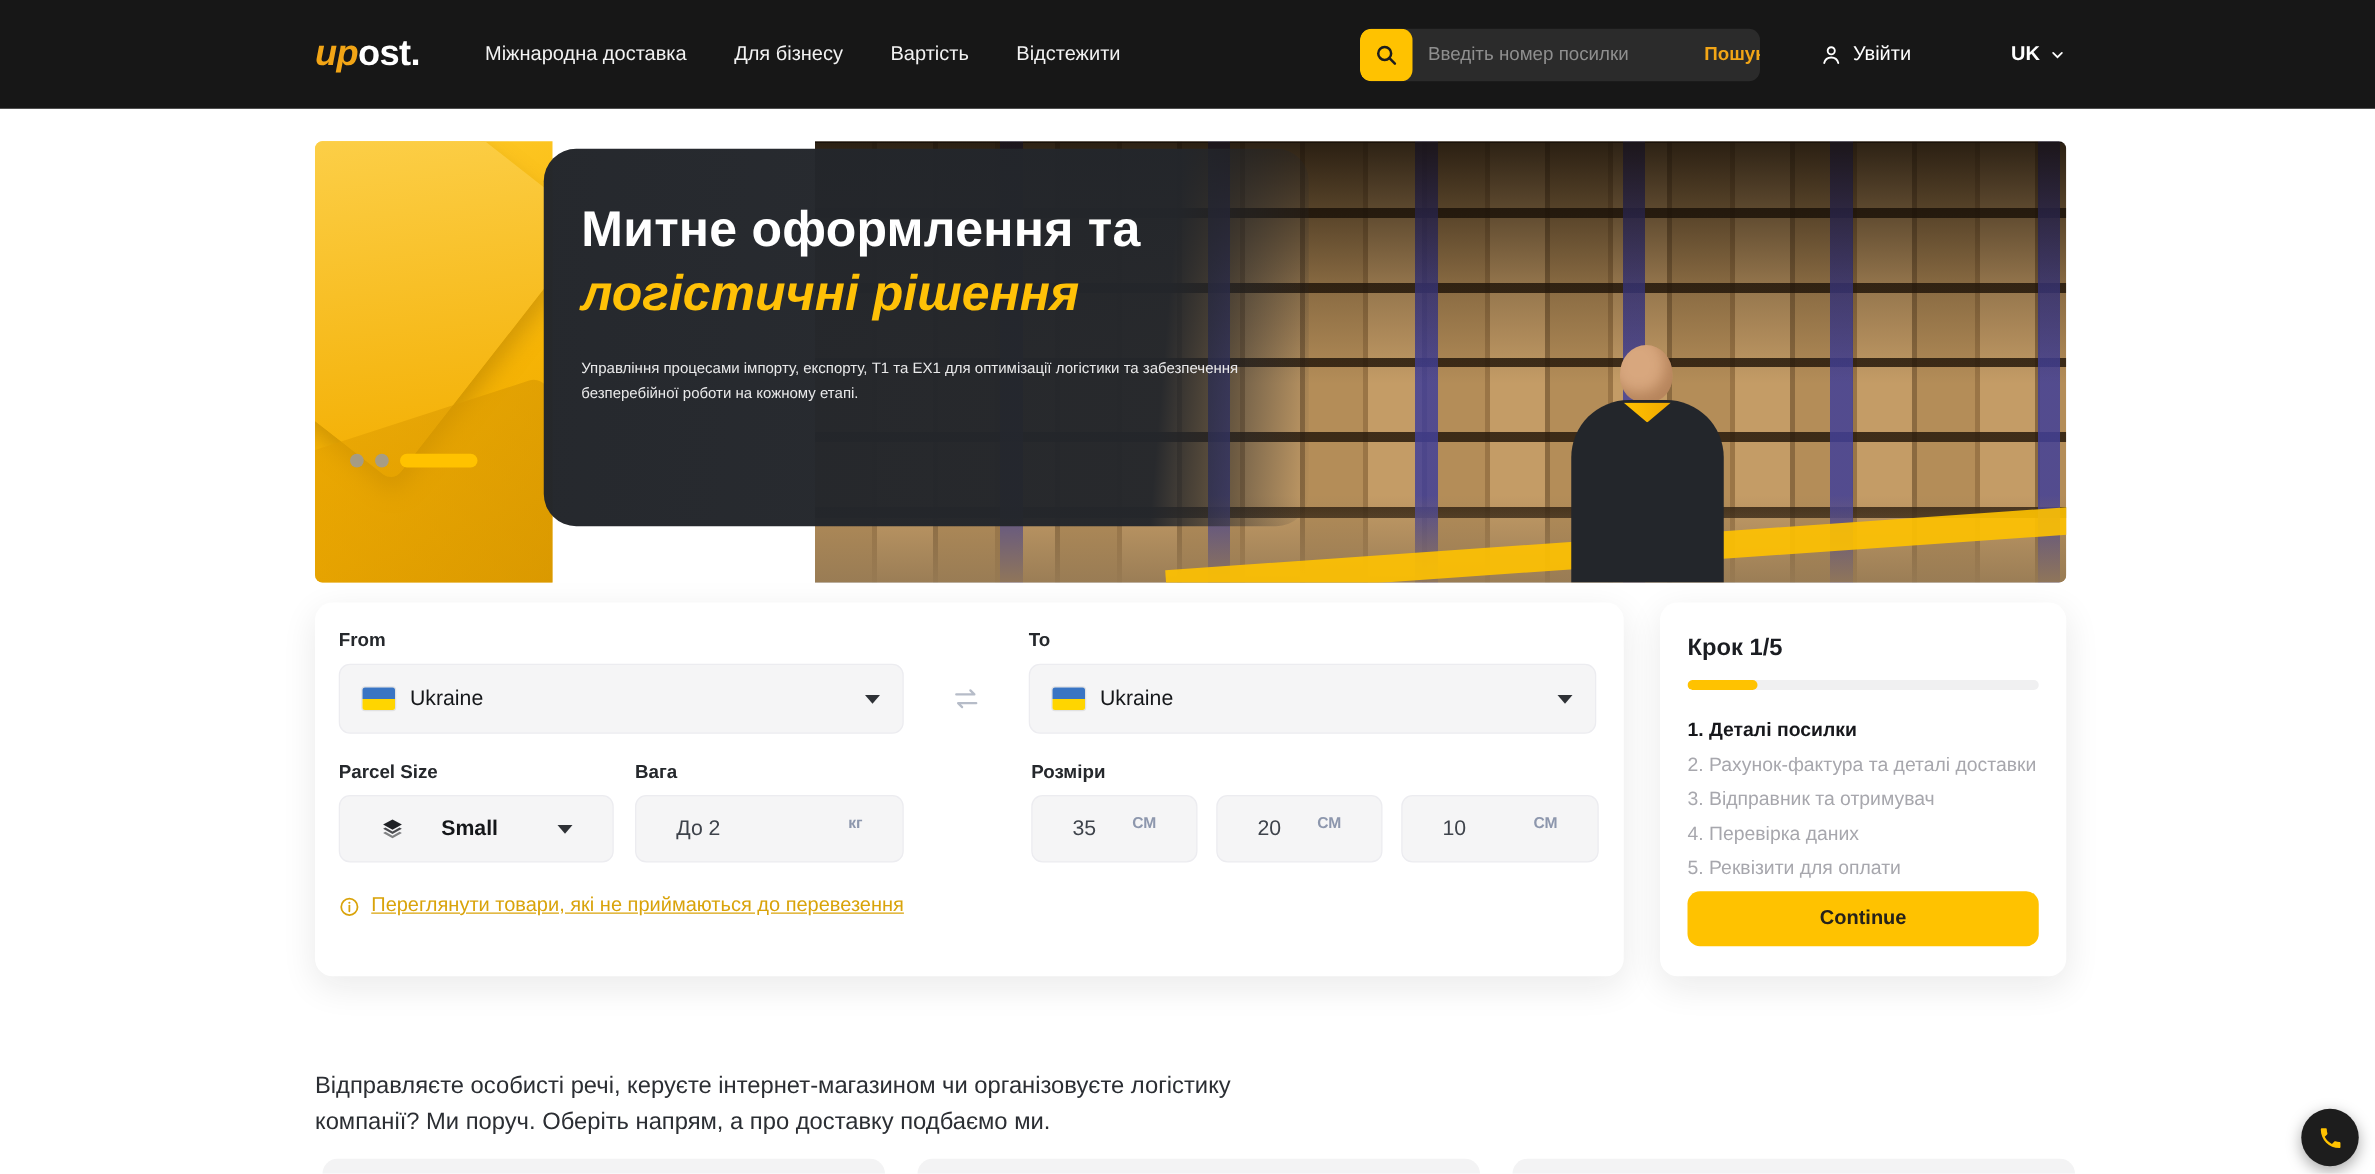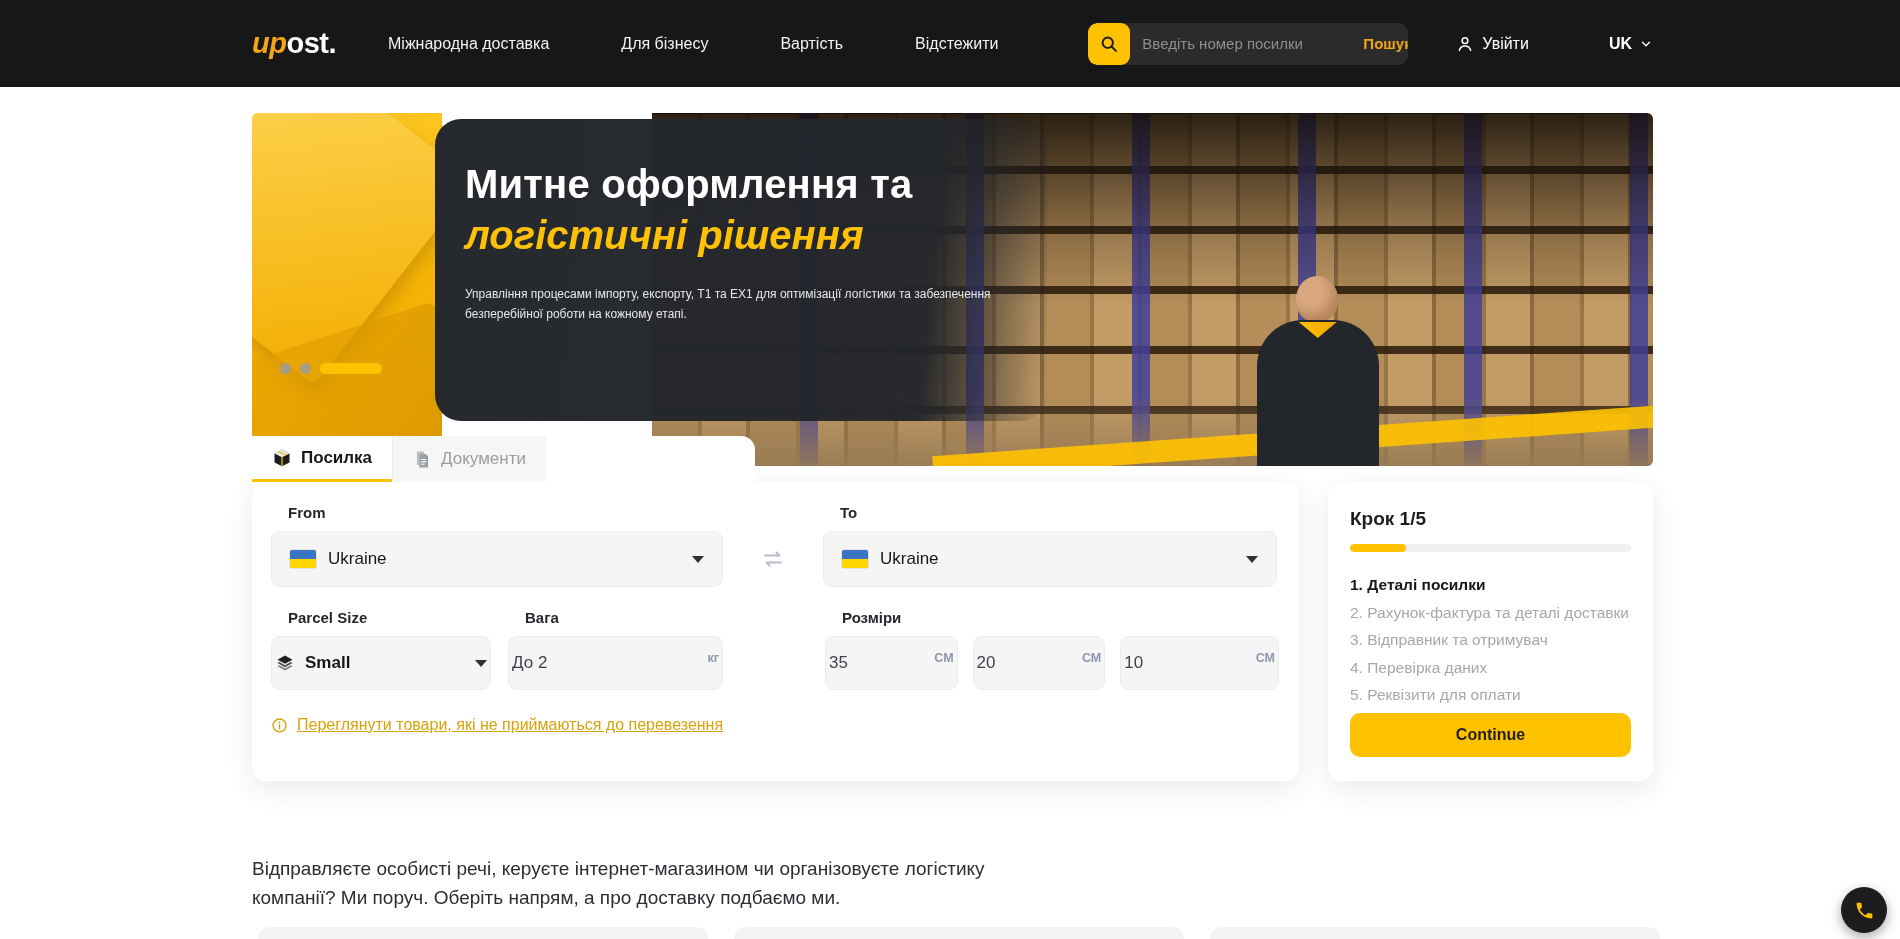--- a/index.html
+++ b/index.html
@@ -10,21 +10,21 @@
   *{box-sizing:border-box; margin:0; padding:0;}
   html,body{width:1900px; height:939px; overflow:hidden; background:#fff;
     font-family:"Liberation Sans","DejaVu Sans",sans-serif; position:relative;}
 
   
   .header{height:87px; background:var(--header-bg); display:flex; align-items:center;
     padding:0 247px 0 252px;}
   .logo{font-size:29px; font-weight:800; letter-spacing:-.5px; cursor:pointer; white-space:nowrap;text-align:right;}
   .logo .lg-a{color:var(--accent-deep); font-style:italic;}
   .logo .lg-b{color:#fff;}
-  .nav{display:flex; gap:72px; margin-left:52px;}
+  .nav{display:flex; gap:38px; margin-left:52px;}
   .nav a{color:#f2f2f2; font-size:16px; text-decoration:none; white-space:nowrap;}
   .hdr-right{margin-left:auto; display:flex; }
   .search{width:320px; height:42px; background:#2b2b2b; border-radius:9px;
     display:flex; align-items:center; overflow:hidden;}
   .search-btn{width:42px; height:42px; background:var(--accent); border:none; border-radius:9px;
     display:flex; align-items:center; justify-content:center; cursor:pointer; flex:none;}
   .search input{flex:1; background:transparent; border:none; outline:none; color:#ddd;
     font-size:15px; padding:0 8px 0 12px; font-family:inherit;}
   .search input::placeholder{color:#8f8f8f;}
   .search-submit{background:none; border:none; color:var(--accent-deep); font-weight:700;
@@ -78,33 +78,33 @@
   .tab{display:flex; align-items:center; gap:9px; padding:0 20px; cursor:pointer; font-size:17px;}
   .tab.active{font-weight:700; color:#17181c; border-bottom:3px solid var(--accent);}
   .tab.inactive{background:#f6f6f7; color:#9b9ba1; border-left:1px solid #ececec;}
 
   
   .main-row{display:flex; gap:29px; margin:16px 247px 0 252px; align-items:stretch;}
   .card{background:#fff; border-radius:14px; box-shadow:0 8px 28px rgba(25,25,25,.09);}
   .form-card{width:1047px; height:299px; padding:22px 20px 24px 19px;}
   .frow1{display:flex; align-items:flex-end;}
   .fcol{display:flex; flex-direction:column;}
-  .flabel{font-size:15px; font-weight:700; color:#25282c; margin-bottom:10px;margin-left:17px;}
+  .flabel{font-size:15px; font-weight:700; color:#25282c; margin-bottom:10px;}
   .select{height:56px; background:var(--field); border:1px solid var(--field-border); border-radius:9px;
     display:flex; align-items:center; padding:0 18px; cursor:pointer;}
   .select .val{font-size:17px; font-weight:500; color:#15171a;}
   .flag{width:26px; height:18px; border-radius:2px; overflow:hidden; flex:none; margin-right:12px;
     background:linear-gradient(180deg,#3a75c4 0 50%,#ffd500 50% 100%); box-shadow:0 0 0 1px rgba(0,0,0,.08);}
   .caret{margin-left:auto; width:0; height:0; border-left:6px solid transparent;
     border-right:6px solid transparent; border-top:7px solid #2e3136;}
   .swap{width:100px; height:56px; display:flex; align-items:center; justify-content:center;
     color:#b6bcc8; cursor:pointer;}
   .frow2{display:flex; justify-content:space-between; margin-top:22px;}
   .field{height:54px; background:var(--field); border:1px solid var(--field-border); border-radius:9px;
-    display:flex; align-items:center; padding:0 3px;}
+    display:flex; align-items:center; padding:0 32px;gap:19px;}
   .field .fval{font-size:17px; color:#3e434b;}
   .unit{margin-left:auto; font-size:12.5px; color:#8d97ad; font-weight:600; transform:translateY(-5px);}
   .dims{display:flex; gap:15px;}
   .restricted{display:inline-flex; align-items:center; gap:9px; margin-top:26px;
     color:var(--link); font-size:16px; text-decoration:underline; cursor:pointer;}
   .steps-card{width:325px; height:299px; padding:26px 22px 24px 22px; display:flex; flex-direction:column;}
   .steps-title{font-size:19px; font-weight:700; color:#1b1d22;}
   .progress{margin-top:14px; height:8px; border-radius:5px; background:#f0f0f1; overflow:hidden;}
   .progress-fill{height:100%; background:var(--accent); border-radius:5px;}
   .steps-list{margin-top:24px; display:flex; flex-direction:column; gap:10.5px;}
@@ -191,43 +191,20 @@
   <div class="hero-panel">
     <div class="hero-title1">Митне оформлення та</div>
     <div class="hero-title2">логістичні рішення</div>
     <div class="hero-desc">Управління процесами імпорту, експорту, T1 та EX1 для оптимізації логістики та забезпечення безперебійної роботи на кожному етапі.</div>
   </div>
   <div class="carousel-dots">
     <span class="cdot"></span>
     <span class="cdot"></span>
     <span class="cdot-active"></span>
   </div>
-  <div class="tab-notch">
-    <div class="tab active">
-      <span class="icon">
-        <svg width="20" height="20" viewBox="0 0 24 24">
-            <path d="M12 2 3 6.5v11L12 22l9-4.5v-11z" fill="#1e1e1e"></path>
-            <path d="M3 6.5 12 11l9-4.5L12 2z" fill="#e9e9e9"></path>
-            <path d="M12 11v11" stroke="#f6b800" stroke-width="1.6"></path>
-            <path d="M7.5 4.2 16.5 8.7" stroke="#f6b800" stroke-width="1.4"></path>
-          </svg>
-      </span>
-      <span>Посилка</span>
-    </div>
-    <div class="tab inactive">
-      <span class="icon">
-        <svg width="19" height="19" viewBox="0 0 24 24" fill="#98a0a8">
-            <path d="M5 2h9v3H8v14H5z" opacity=".65"></path>
-            <path d="M8 5h8l3 3v14H8z"></path>
-            <path d="M10.5 12h6M10.5 15h6M10.5 18h4" stroke="#fff" stroke-width="1.3"></path>
-          </svg>
-      </span>
-      <span>Документи</span>
-    </div>
-  </div>
 </div>
 
 <div class="main-row">
 
   <div class="card form-card">
     <div class="frow1">
       <div class="fcol" style="width:452px;">
         <div class="flabel">From</div>
         <div class="select">
           <span class="flag"></span>

